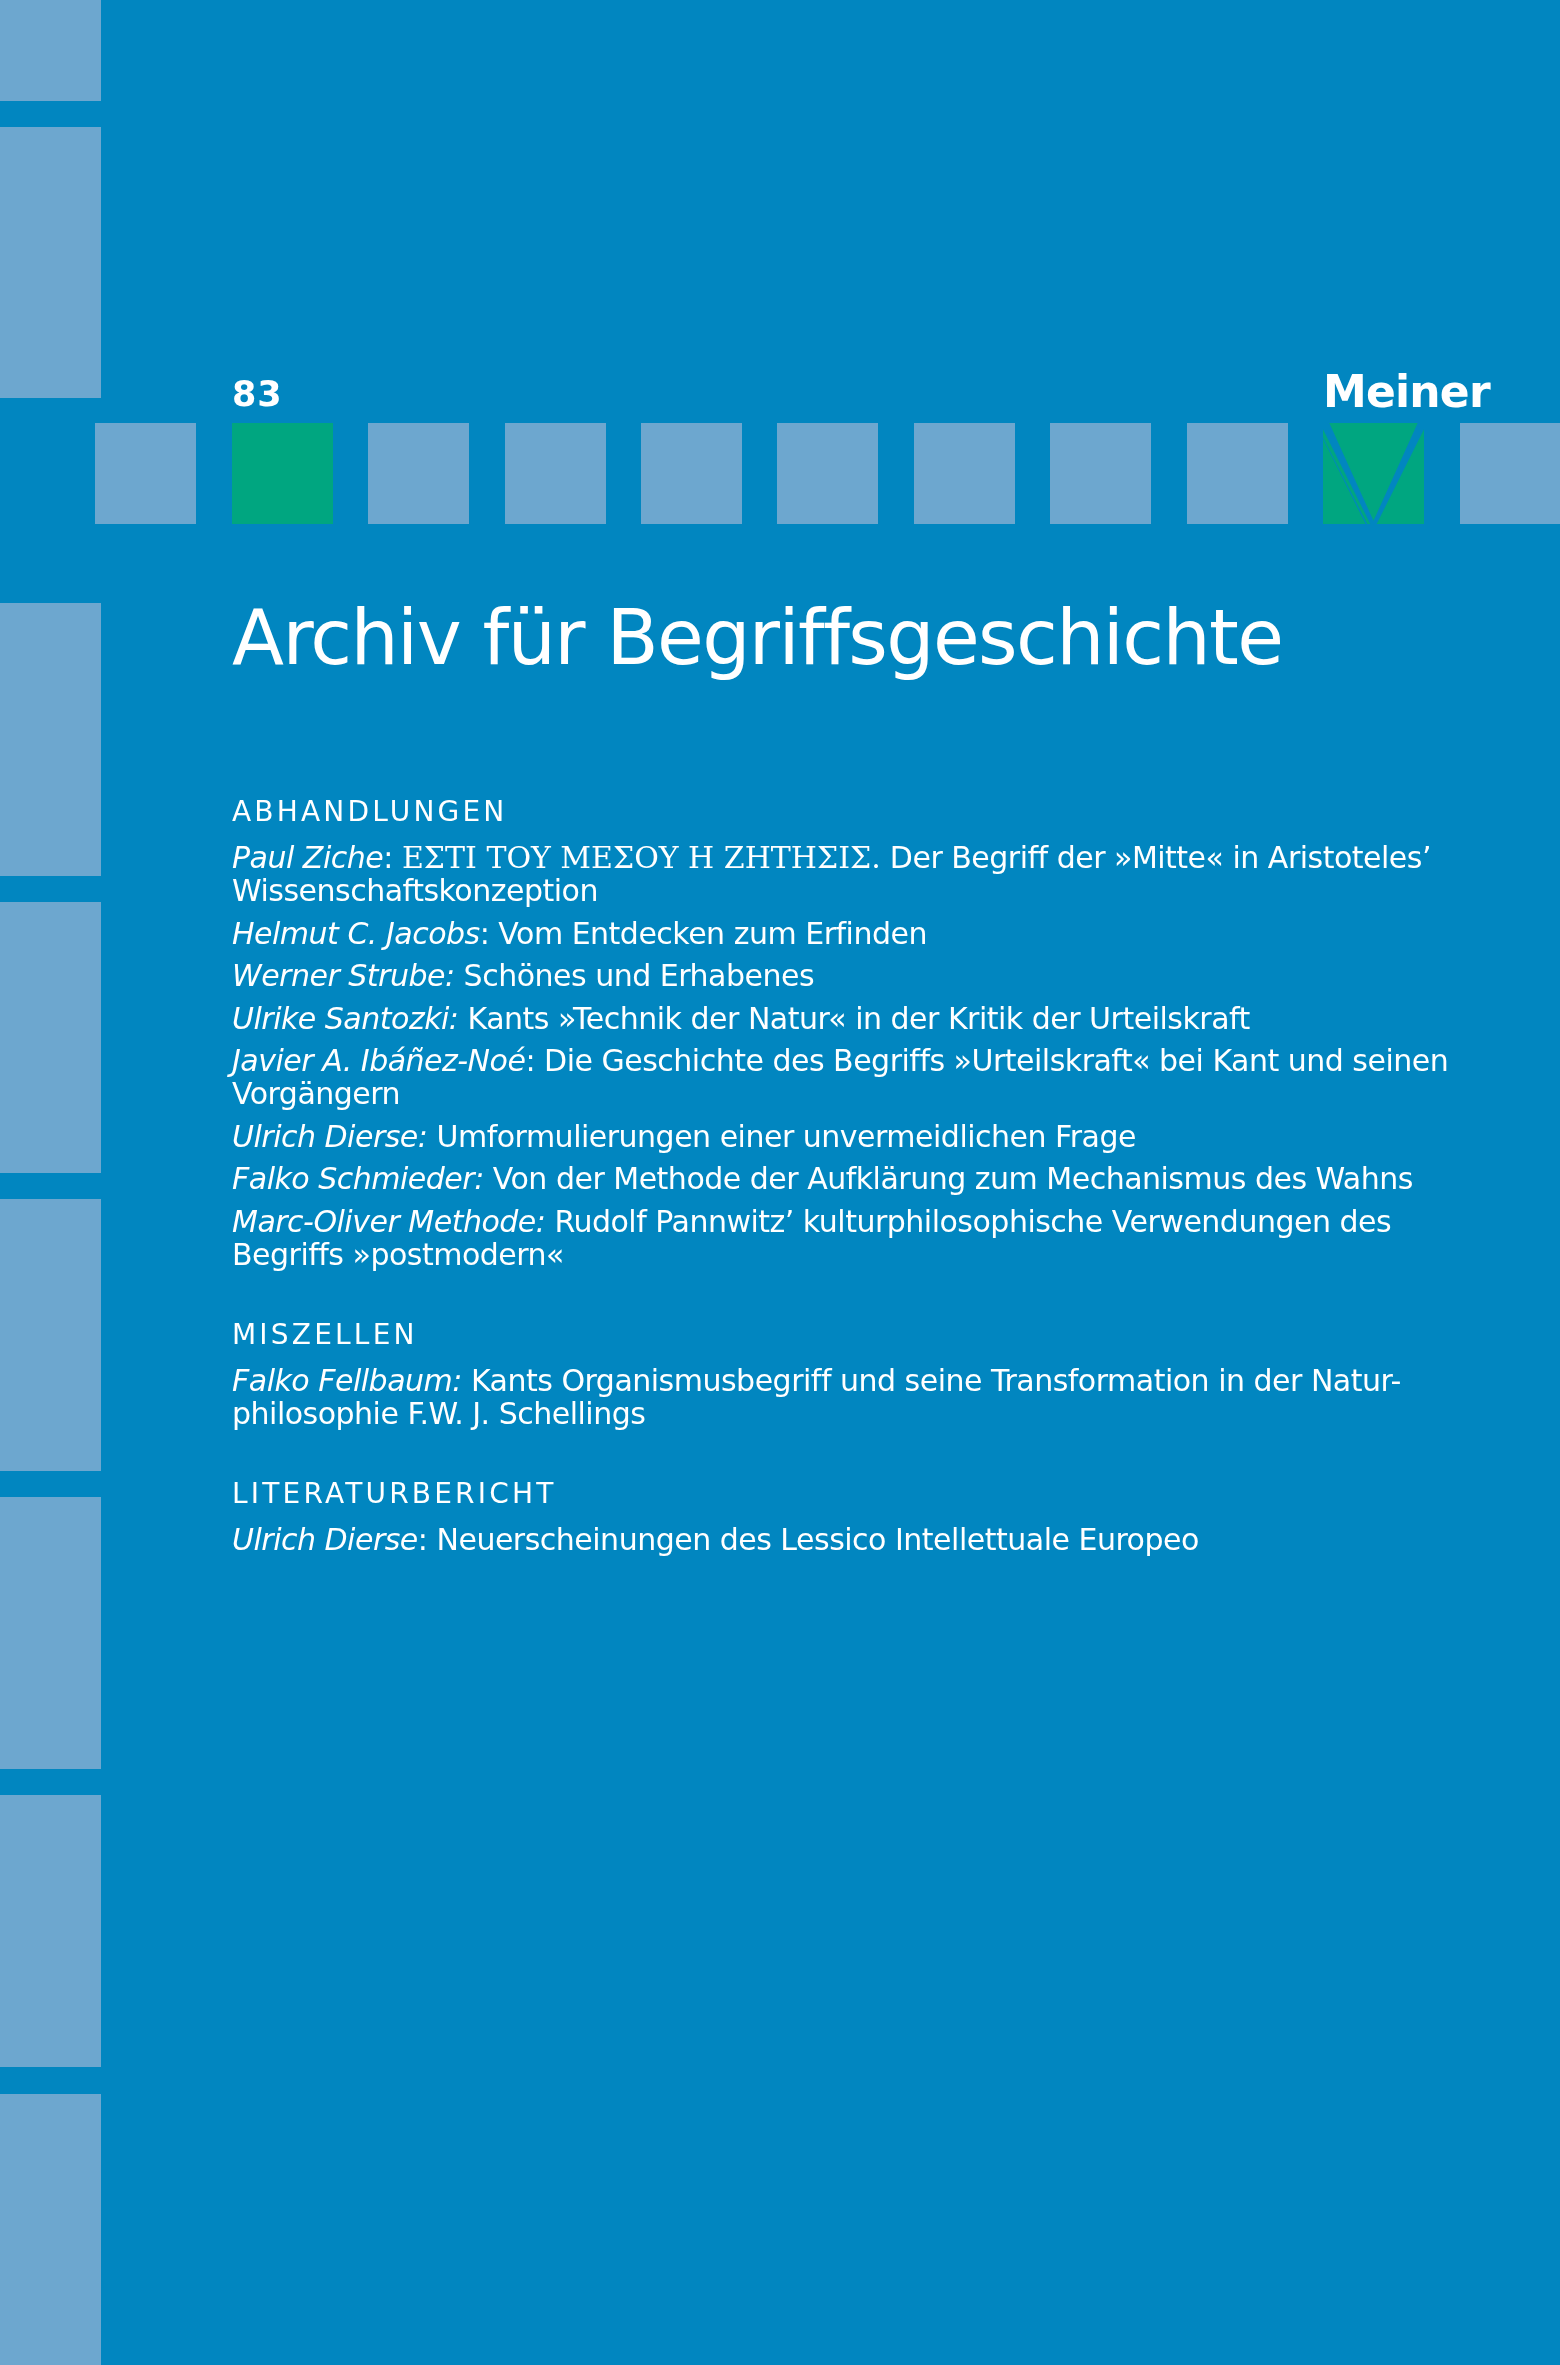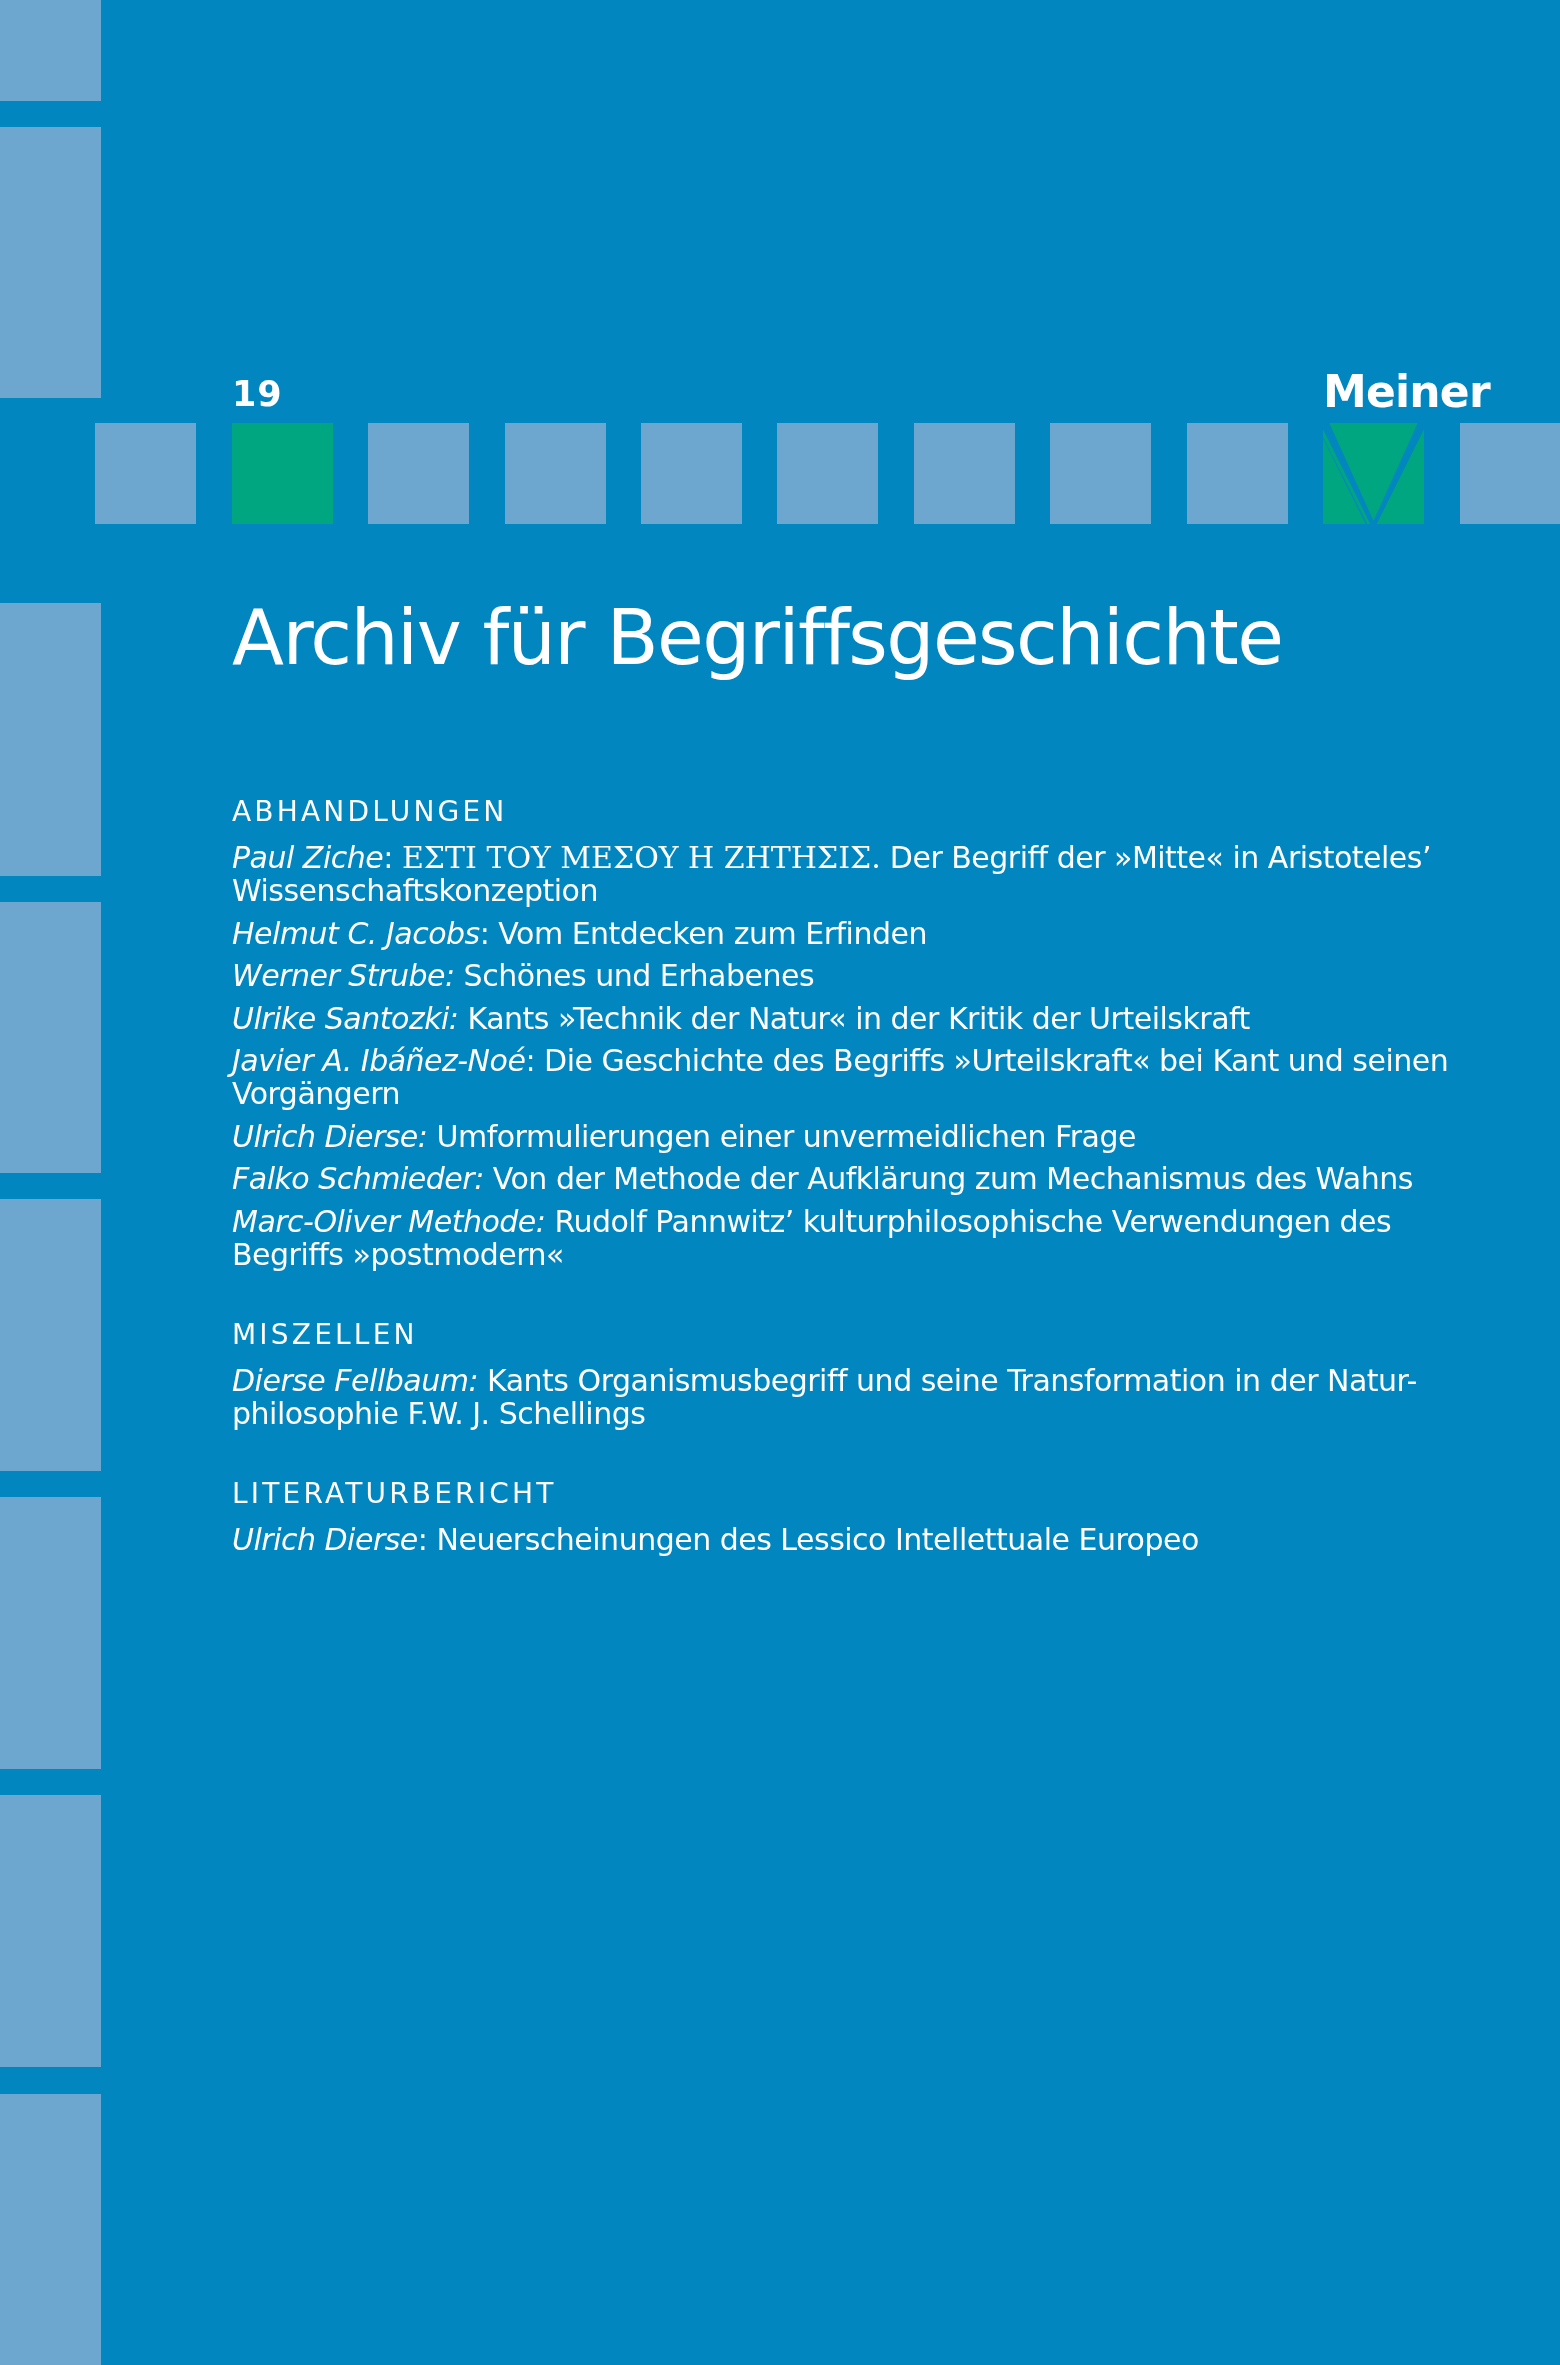--- a/index.html
+++ b/index.html
@@ -64,21 +64,21 @@
 <div class="sq" style="left:914px"></div>
 <div class="sq" style="left:1050px"></div>
 <div class="sq" style="left:1187px"></div>
 <svg class="logo-m" viewBox="0 0 128 128">
   <rect x="0" y="0" width="128" height="128" fill="#00A680"></rect>
   <polygon points="0,8 0,0 8,0 64,124 120,0 128,0 128,8 68,128 60,128" fill="#0186C0"></polygon>
   <polygon points="0,20 0,18 56,128 54,128" fill="#0186C0"></polygon>
 </svg>
 <div class="sq" style="left:1460px"></div>
 
-<div class="issue">19</div>
+<div class="issue">83</div>
 <div class="publisher">Meiner</div>
 <div class="title">Archiv für Begriffsgeschichte</div>
 
 <div class="toc">
 
   <div class="sec-head first">ABHANDLUNGEN</div>
 
   <div class="entry">
     <span class="author">Paul Ziche</span><span>: </span><span class="greek">ΕΣΤΙ ΤΟΥ ΜΕΣΟΥ Η ΖΗΤΗΣΙΣ.</span><span> Der Begriff der »Mitte« in Aristoteles’ Wissenschaftskonzeption</span>
   </div>
@@ -99,21 +99,21 @@
   </div>
   <div class="entry">
     <span class="author">Falko Schmieder:</span><span> </span><span>Von der Methode der Aufklärung zum Mechanismus des Wahns</span>
   </div>
   <div class="entry">
     <span class="author">Marc-Oliver Methode:</span><span> </span><span>Rudolf Pannwitz’ kulturphilosophische Verwendungen des Begriffs »postmodern«</span>
   </div>
 
   <div class="sec-head">MISZELLEN</div>
   <div class="entry">
-    <span class="author">Dierse Fellbaum:</span><span> </span><span>Kants Organismusbegriff und seine Transformation in der Natur-philosophie F.W. J. Schellings</span>
+    <span class="author">Falko Fellbaum:</span><span> </span><span>Kants Organismusbegriff und seine Transformation in der Natur-philosophie F.W. J. Schellings</span>
   </div>
 
   <div class="sec-head">LITERATURBERICHT</div>
   <div class="entry">
     <span class="author">Ulrich Dierse</span><span>: </span><span>Neuerscheinungen des Lessico Intellettuale Europeo</span>
   </div>
 </div>
 
 
 </body></html>

